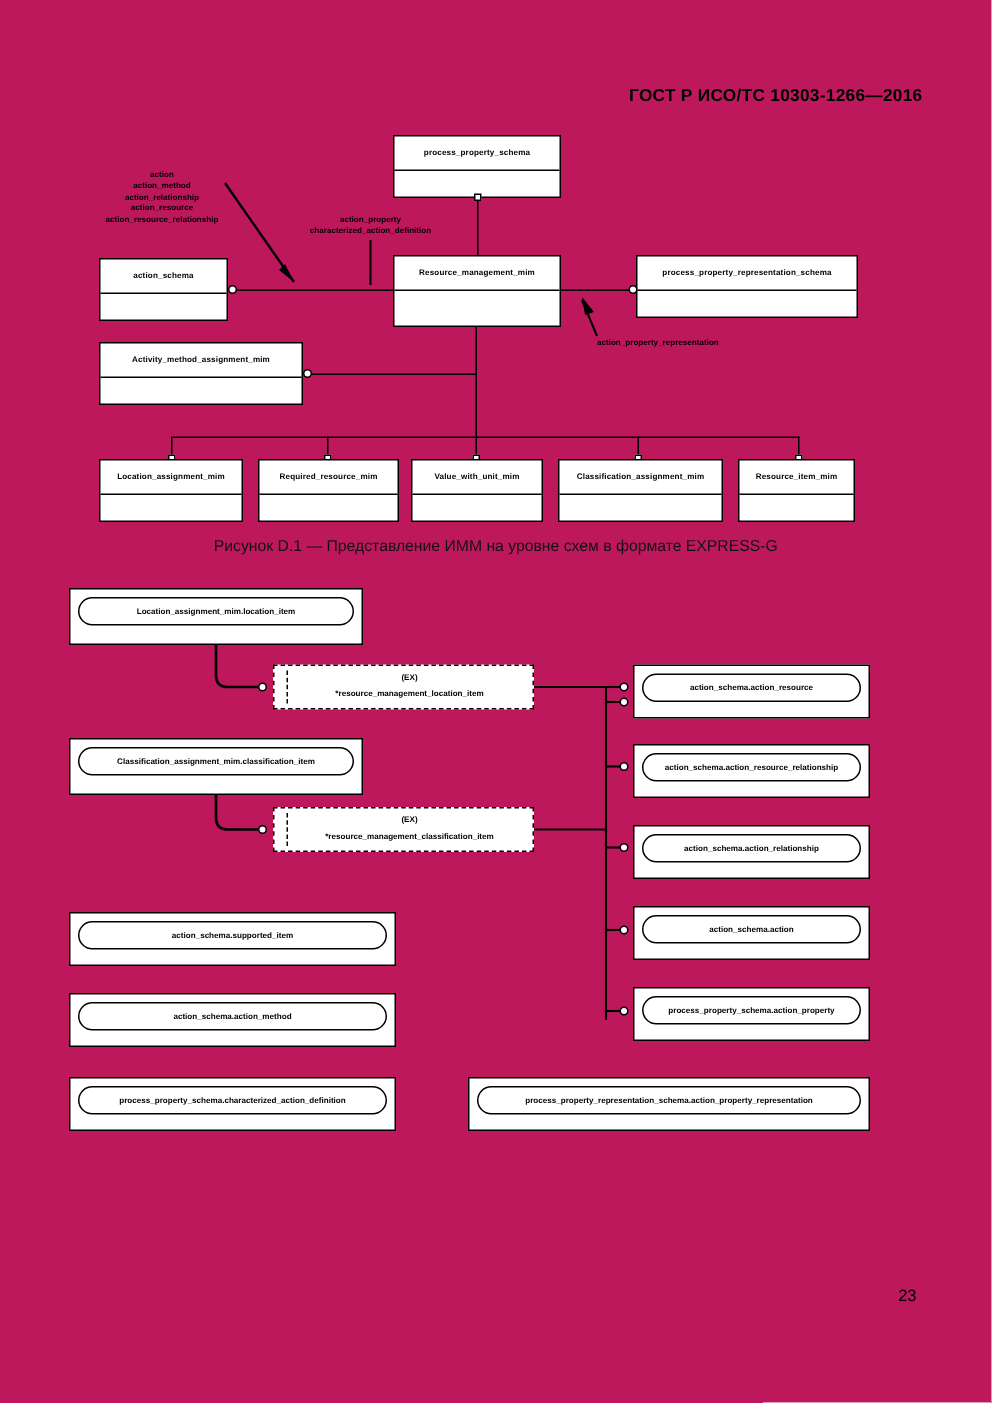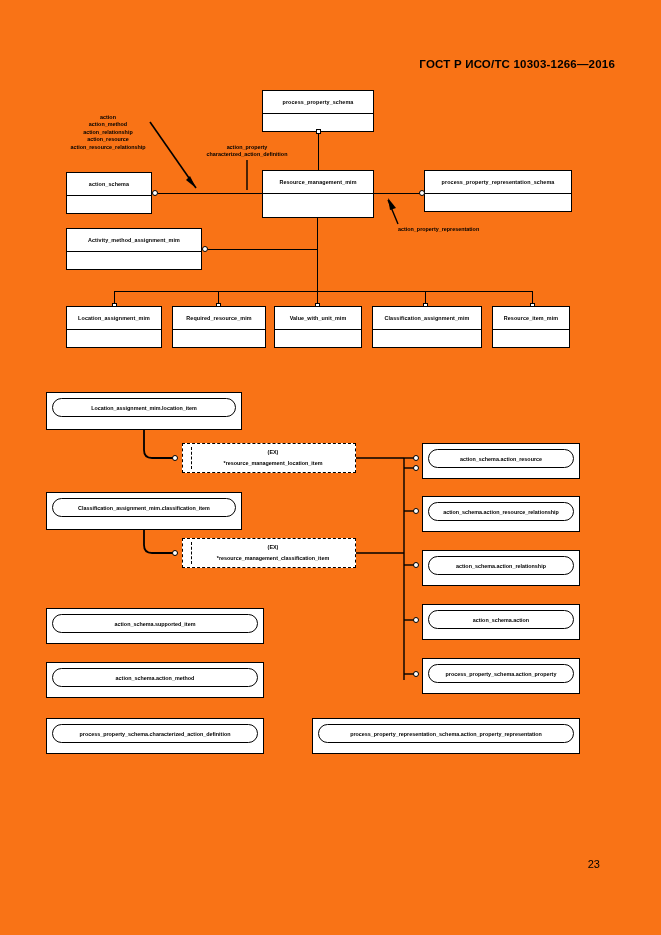--- a/index.html
+++ b/index.html
@@ -1,29 +1,29 @@
 <!DOCTYPE html>
 <html><head>
 <meta charset="utf-8">
 <style>
   html,body{margin:0;padding:0;background:#fff;}
   body{
     width:661px;height:935px;position:relative;overflow:hidden;
     font-family:"Liberation Sans", sans-serif;color:#000;
   }
-  .page{position:absolute;inset:0;background:#f97316;}
+  .page{position:absolute;inset:0;background:#be185d;}
 
   
   .doc-header{
     position:absolute;top:58px;right:46px;
     font-size:11.5px;font-weight:bold;letter-spacing:.2px;
     white-space:nowrap;
   }
   .page-number{
-    position:absolute;bottom:65px;right:61px;
+    position:absolute;bottom:65px;right:50px;
     font-size:11px;
   }
 
   
   .caption{
     position:absolute;left:0;right:0;text-align:center;
     font-size:10.5px;color:#111;
   }
   #cap-d1{top:358px;}
   #cap-d2{top:762px;}
@@ -201,20 +201,21 @@
     </svg>
 
     <div class="anno" style="left:168px;top:144px;width:158px;">
       <div>action_property</div>
       <div>characterized_action_definition</div>
     </div>
 
     <div class="anno" style="left:398px;top:226px;width:160px;text-align:left;">action_property_representation</div>
   </div>
 
+  <div class="caption" id="cap-d1">Рисунок D.1 — Представление ИММ на уровне схем в формате EXPRESS-G</div>
 
   <div class="canvas">
 
     <div class="ebox" style="left:46px;top:392px;width:196px;height:38px;">
       <div class="pill">Location_assignment_mim.location_item</div>
     </div>
 
     <div class="ebox" style="left:46px;top:492px;width:196px;height:38px;">
       <div class="pill">Classification_assignment_mim.classification_item</div>
     </div>

